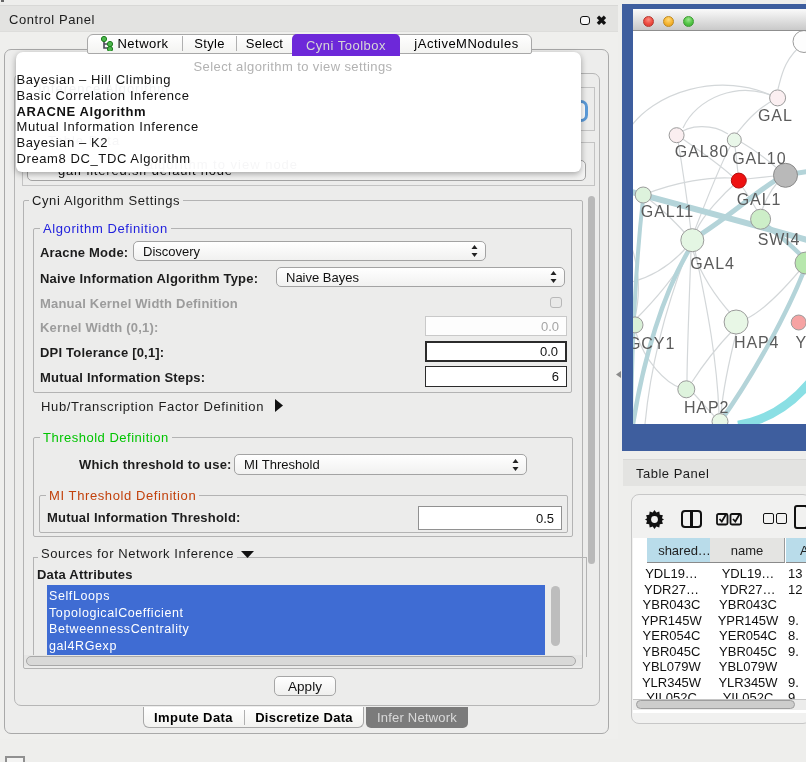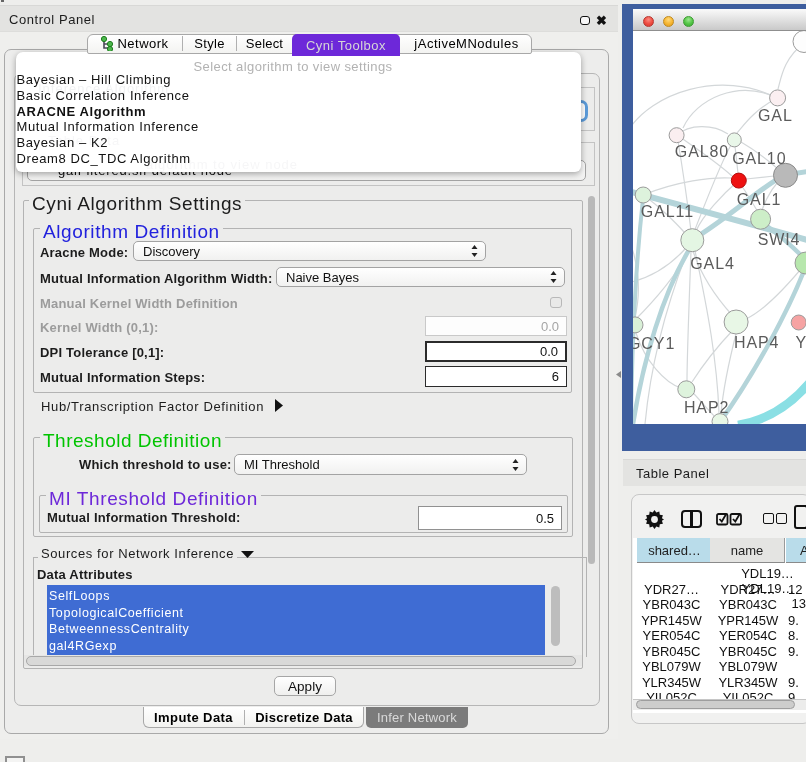--- a/index.html
+++ b/index.html
@@ -5,21 +5,21 @@
   * { margin:0; padding:0; box-sizing:border-box; }
   html,body { width:806px; height:762px; }
   body { background:#eeeeec; font-family:"Liberation Sans", sans-serif; position:relative; overflow:hidden; }
   .abs { position:absolute; }
   .b { font-weight:bold; }
   .lbl { position:absolute; font-size:13px; color:#1c1c1c; white-space:nowrap; letter-spacing:0.2px; }
   .combo { position:absolute; background:linear-gradient(#ffffff,#f1f1f0); border:1px solid #a3a3a3; border-radius:5px; font-size:13px; color:#111; display:flex; align-items:center; padding-left:9px; }
   .combo .arr { position:absolute; right:7px; top:50%; transform:translateY(-50%); width:7px; height:12px; }
   .field { position:absolute; background:#fff; font-size:13px; color:#111; text-align:right; display:flex; align-items:center; justify-content:flex-end; padding-right:7px; }
   .grp { position:absolute; border:1px solid #b3b3b3; border-radius:2px; }
-  .gtitle { position:absolute; top:-8px; font-size:19px; background:#ececeb; padding:0 3px; white-space:nowrap; }
+  .gtitle { position:absolute; top:-8px; font-size:13px; background:#ececeb; padding:0 3px; white-space:nowrap; }
   .tab { position:absolute; font-size:13px; display:flex; align-items:center; justify-content:center; white-space:nowrap; }
 </style>
 </head>
 <body>
 
 <div class="abs" style="left:1px;top:0;width:3px;height:2px;background:#666;"></div>
 <div class="abs" style="left:0;top:5px;width:618px;height:27px;background:#e3e3e1;border-top:1px solid #d8d8d6;border-bottom:1px solid #dddddb;"></div>
 <div class="lbl" style="left:9px;top:12px;letter-spacing:0.55px;">Control Panel</div>
 <div class="abs" style="left:580px;top:16px;width:10px;height:9px;border:1.7px solid #111;border-radius:3px;background:#f7f7f7;"></div>
 <div class="abs" style="left:596px;top:13px;font-size:13px;font-weight:bold;color:#111;">✖</div>
@@ -57,21 +57,21 @@
 </div>
 
 <div class="grp" style="left:33px;top:228px;width:539px;height:165px;">
   <span class="gtitle" style="left:6px;color:#2222dd;letter-spacing:0.6px;">Algorithm Definition</span>
 </div>
 <div class="lbl b" style="left:40px;top:245px;">Aracne Mode:</div>
 <div class="combo" style="left:133px;top:241px;width:353px;height:20px;">Discovery<svg class="arr" viewBox="0 0 7 12">
       <path d="M3.5 0 L6.5 4 L0.5 4 Z" fill="#222"></path>
       <path d="M3.5 12 L6.5 8 L0.5 8 Z" fill="#222"></path>
     </svg></div>
-<div class="lbl b" style="left:40px;top:271px;">Mutual Information Algorithm Width:</div>
+<div class="lbl b" style="left:40px;top:271px;">Naive Information Algorithm Type:</div>
 <div class="combo" style="left:276px;top:267px;width:289px;height:20px;">Naive Bayes<svg class="arr" viewBox="0 0 7 12">
       <path d="M3.5 0 L6.5 4 L0.5 4 Z" fill="#222"></path>
       <path d="M3.5 12 L6.5 8 L0.5 8 Z" fill="#222"></path>
     </svg></div>
 <div class="lbl b" style="left:40px;top:296px;color:#9c9c9c;">Manual Kernel Width Definition</div>
 <div class="abs" style="left:550px;top:297px;width:12px;height:11px;background:#e9e9e8;border:1px solid #b8b8b8;border-radius:3px;"></div>
 <div class="lbl b" style="left:40px;top:320px;color:#9c9c9c;">Kernel Width (0,1):</div>
 <div class="field" style="left:425px;top:316px;width:142px;height:20px;border:1px solid #c9c9c9;background:#fdfdfd;color:#a5a5a5;">0.0</div>
 <div class="lbl b" style="left:40px;top:345px;text-align:right;">DPI Tolerance [0,1]:</div>
 <div class="field" style="left:425px;top:341px;width:142px;height:21px;border:2px solid #2b2b2b;">0.0</div>
@@ -84,21 +84,21 @@
 
 <div class="grp" style="left:33px;top:437px;width:540px;height:100px;">
   <span class="gtitle" style="left:6px;color:#00c400;letter-spacing:0.5px;">Threshold Definition</span>
 </div>
 <div class="lbl b" style="left:79px;top:457px;">Which threshold to use:</div>
 <div class="combo" style="left:234px;top:454px;width:293px;height:21px;">MI Threshold<svg class="arr" viewBox="0 0 7 12">
       <path d="M3.5 0 L6.5 4 L0.5 4 Z" fill="#222"></path>
       <path d="M3.5 12 L6.5 8 L0.5 8 Z" fill="#222"></path>
     </svg></div>
 <div class="grp" style="left:39px;top:495px;width:529px;height:38px;">
-  <span class="gtitle" style="left:6px;color:#6d28d9;letter-spacing:0.6px;">MI Threshold Definition</span>
+  <span class="gtitle" style="left:6px;color:#c2410c;letter-spacing:0.6px;">MI Threshold Definition</span>
 </div>
 <div class="lbl b" style="left:47px;top:510px;">Mutual Information Threshold:</div>
 <div class="field" style="left:418px;top:506px;width:144px;height:24px;border:1px solid #919191;">0.5</div>
 
 <div class="abs" style="left:33px;top:557px;width:554px;height:100px;border:1px solid #b3b3b3;border-bottom:none;"></div>
 <div class="gtitle abs" style="left:38px;top:546px;color:#1c1c1c;font-size:13px;letter-spacing:0.6px;">Sources for Network Inference</div>
 <svg class="abs" style="left:241px;top:550px;" width="13" height="9" viewBox="0 0 13 9">
     <path d="M0 1 L13 1 L6.5 8 Z" fill="#111"></path>
   </svg>
 <div class="lbl b" style="left:37px;top:567px;">Data Attributes</div>
@@ -221,25 +221,25 @@
       <rect x="14.5" y="4" width="10.5" height="10.5" rx="1.5" stroke-width="1.8"></rect>
       <path d="M3.5 9 L5.8 11.5 L10.5 3.5" stroke-width="1.8"></path>
       <path d="M17 9 L19.3 11.5 L24 3.5" stroke-width="1.8"></path>
     </g>
   </svg>
 <div class="abs" style="left:763px;top:513px;width:11px;height:11px;border:1.5px solid #111;border-radius:2px;"></div>
 <div class="abs" style="left:776px;top:513px;width:11px;height:11px;border:1.5px solid #111;border-radius:2px;"></div>
 <div class="abs" style="left:794px;top:505px;width:14px;height:24px;border:2.5px solid #111;border-radius:3px;background:#f1f1f0;"></div>
 
 <div class="abs" style="left:633px;top:538px;width:173px;height:175px;background:#fff;overflow:hidden;">
-  <div style="position:absolute;left:4px;top:0;width:76px;height:25px;background:#b9dcea;border-right:1px solid #9a9a9a;border-bottom:1px solid #8a8a8a;font-size:13px;color:#222;display:flex;align-items:center;justify-content:center;">shared…</div>
+  <div style="position:absolute;left:14px;top:0;width:76px;height:25px;background:#b9dcea;border-right:1px solid #9a9a9a;border-bottom:1px solid #8a8a8a;font-size:13px;color:#222;display:flex;align-items:center;justify-content:center;">shared…</div>
   <div style="position:absolute;left:77px;top:0;width:75px;height:25px;background:#e4e4e2;border-right:1px solid #9a9a9a;border-bottom:1px solid #8a8a8a;font-size:13px;color:#222;display:flex;align-items:center;justify-content:center;">name</div>
   <div style="position:absolute;left:153px;top:0;width:21px;height:25px;background:#b9dcea;border-bottom:1px solid #8a8a8a;font-size:13px;color:#222;display:flex;align-items:center;padding-left:14px;">A</div>
   <div style="position:absolute;left:0;top:28px;width:173px;font-size:13px;color:#111;">
-    <div style="display:flex;height:15.5px;align-items:flex-end;flex-direction:column;">
+    <div style="display:flex;height:15.5px;align-items:flex-start;">
         <span style="width:77px;text-align:center;">YDL19…</span>
         <span style="width:76px;text-align:center;">YDL19…</span>
         <span style="padding-left:2px;">13</span>
       </div>
     <div style="display:flex;height:15.5px;align-items:center;">
         <span style="width:77px;text-align:center;">YDR27…</span>
         <span style="width:76px;text-align:center;">YDR27…</span>
         <span style="padding-left:2px;">12</span>
       </div>
     <div style="display:flex;height:15.5px;align-items:center;">

